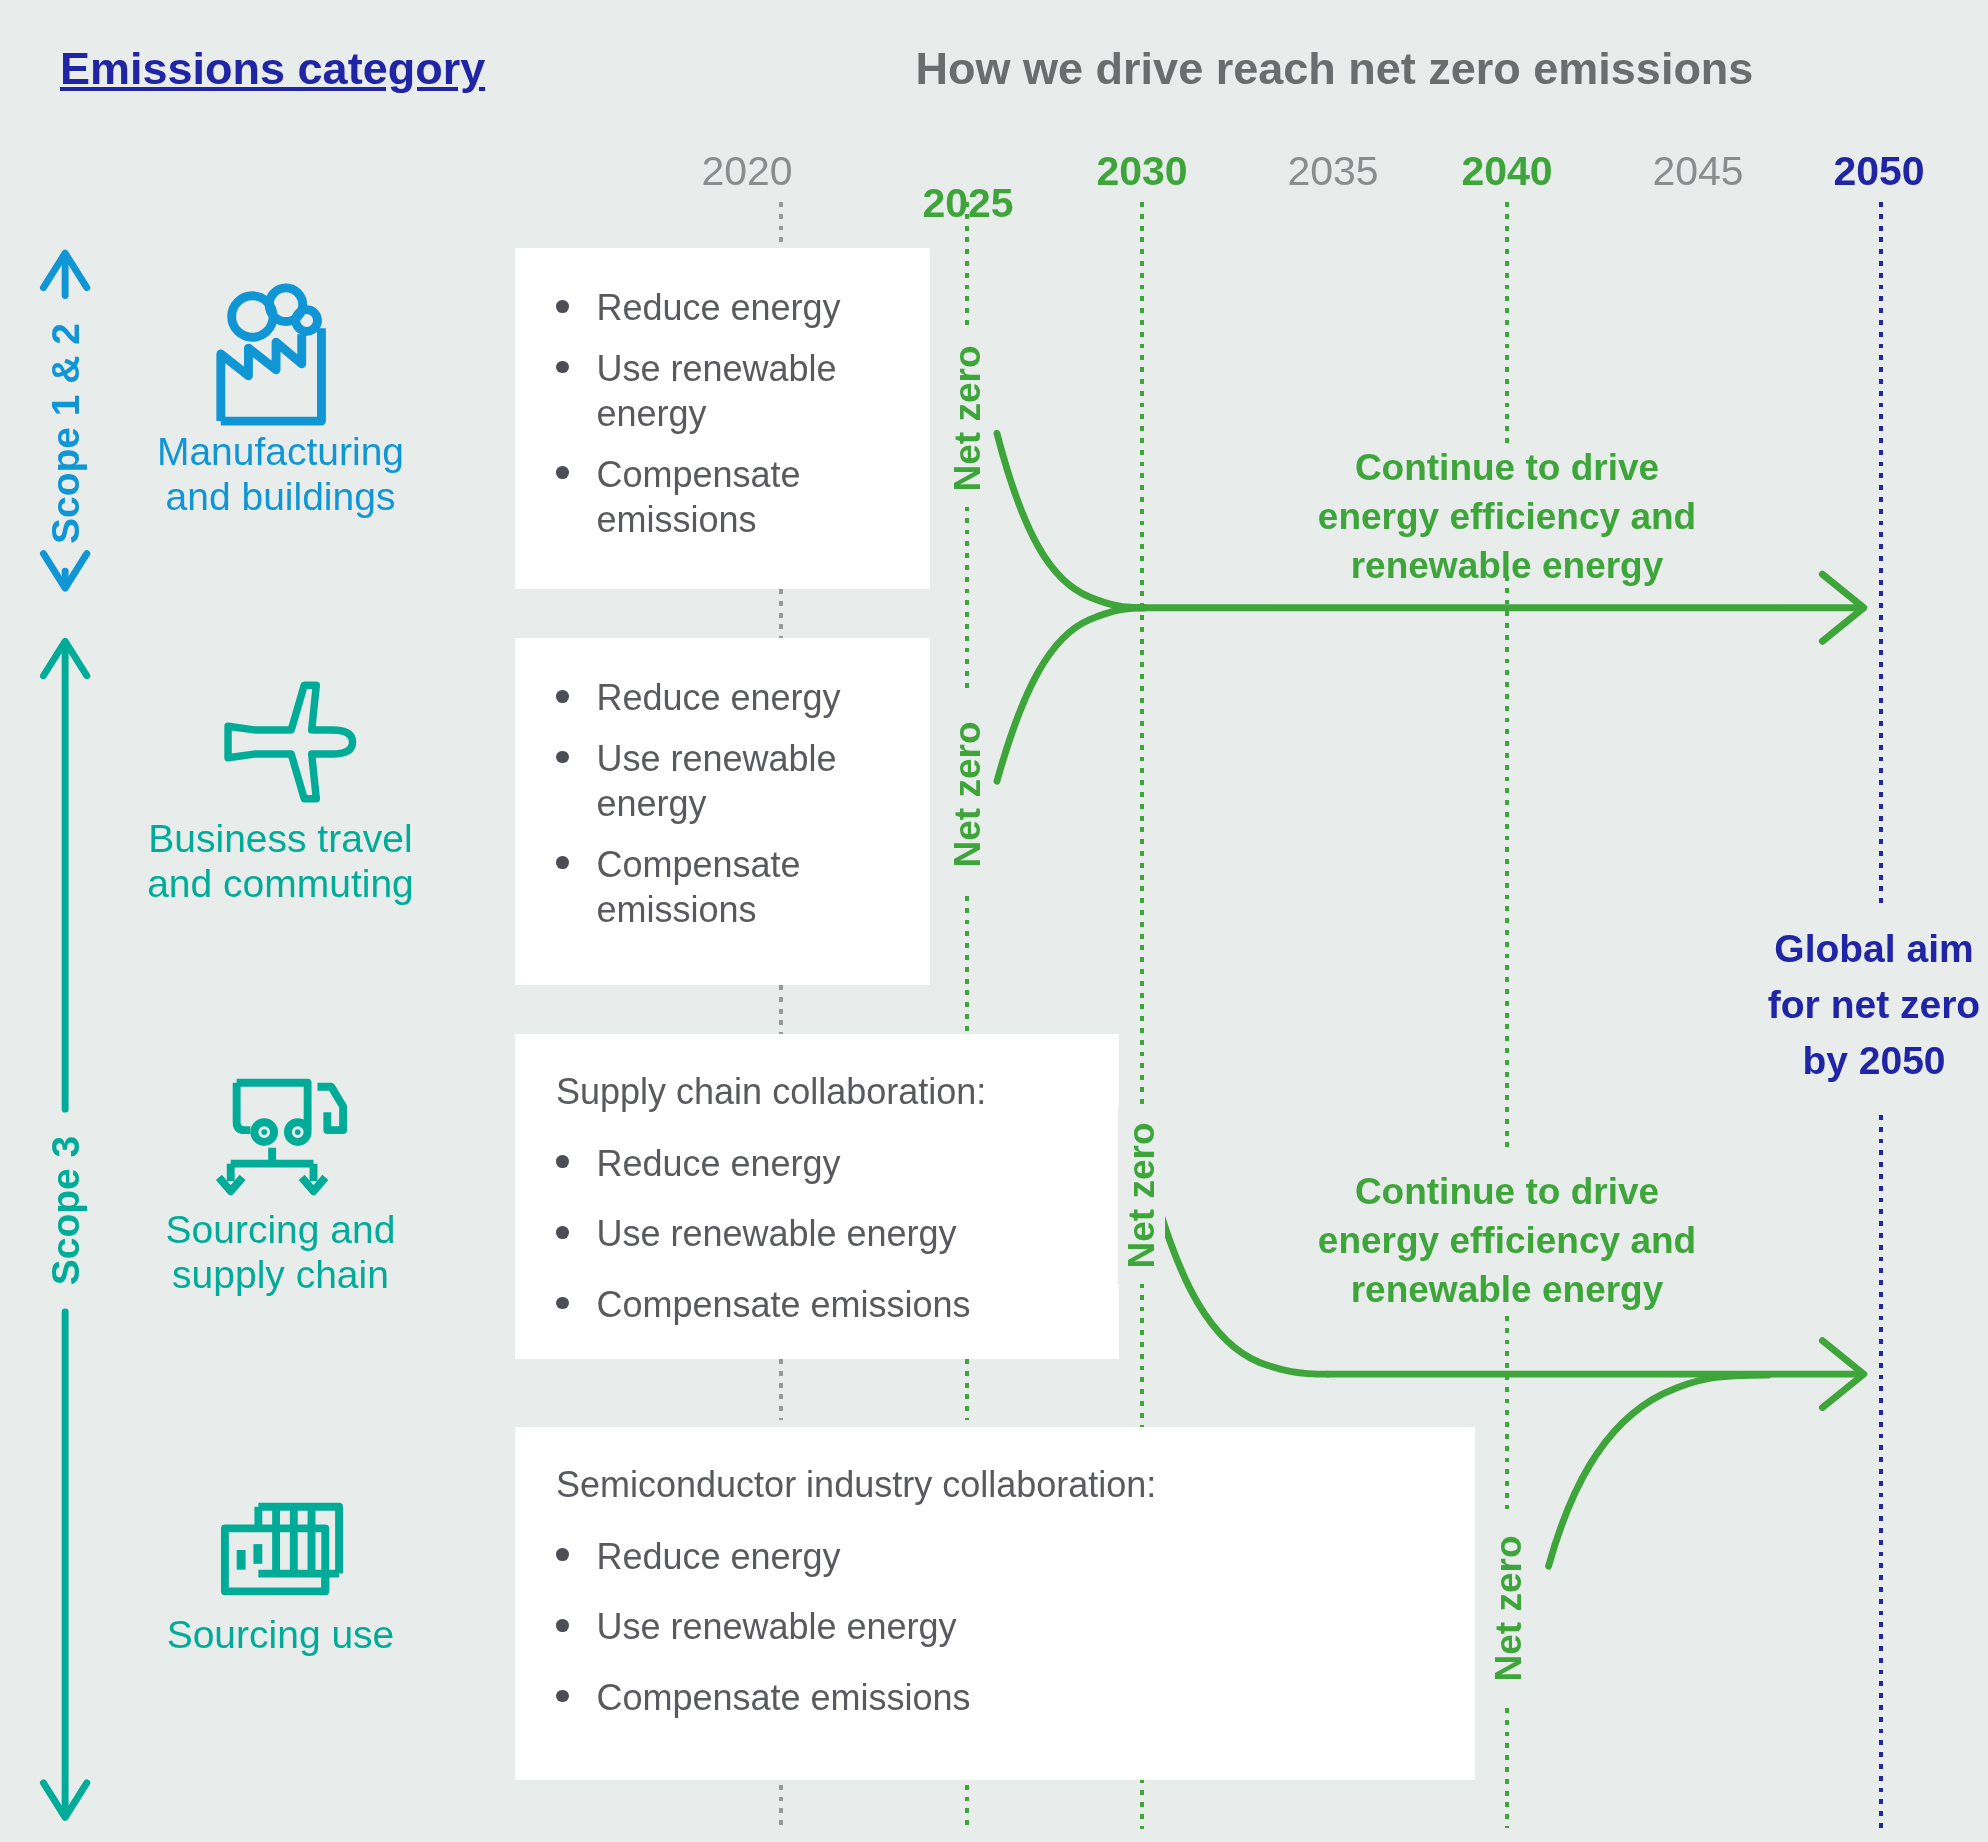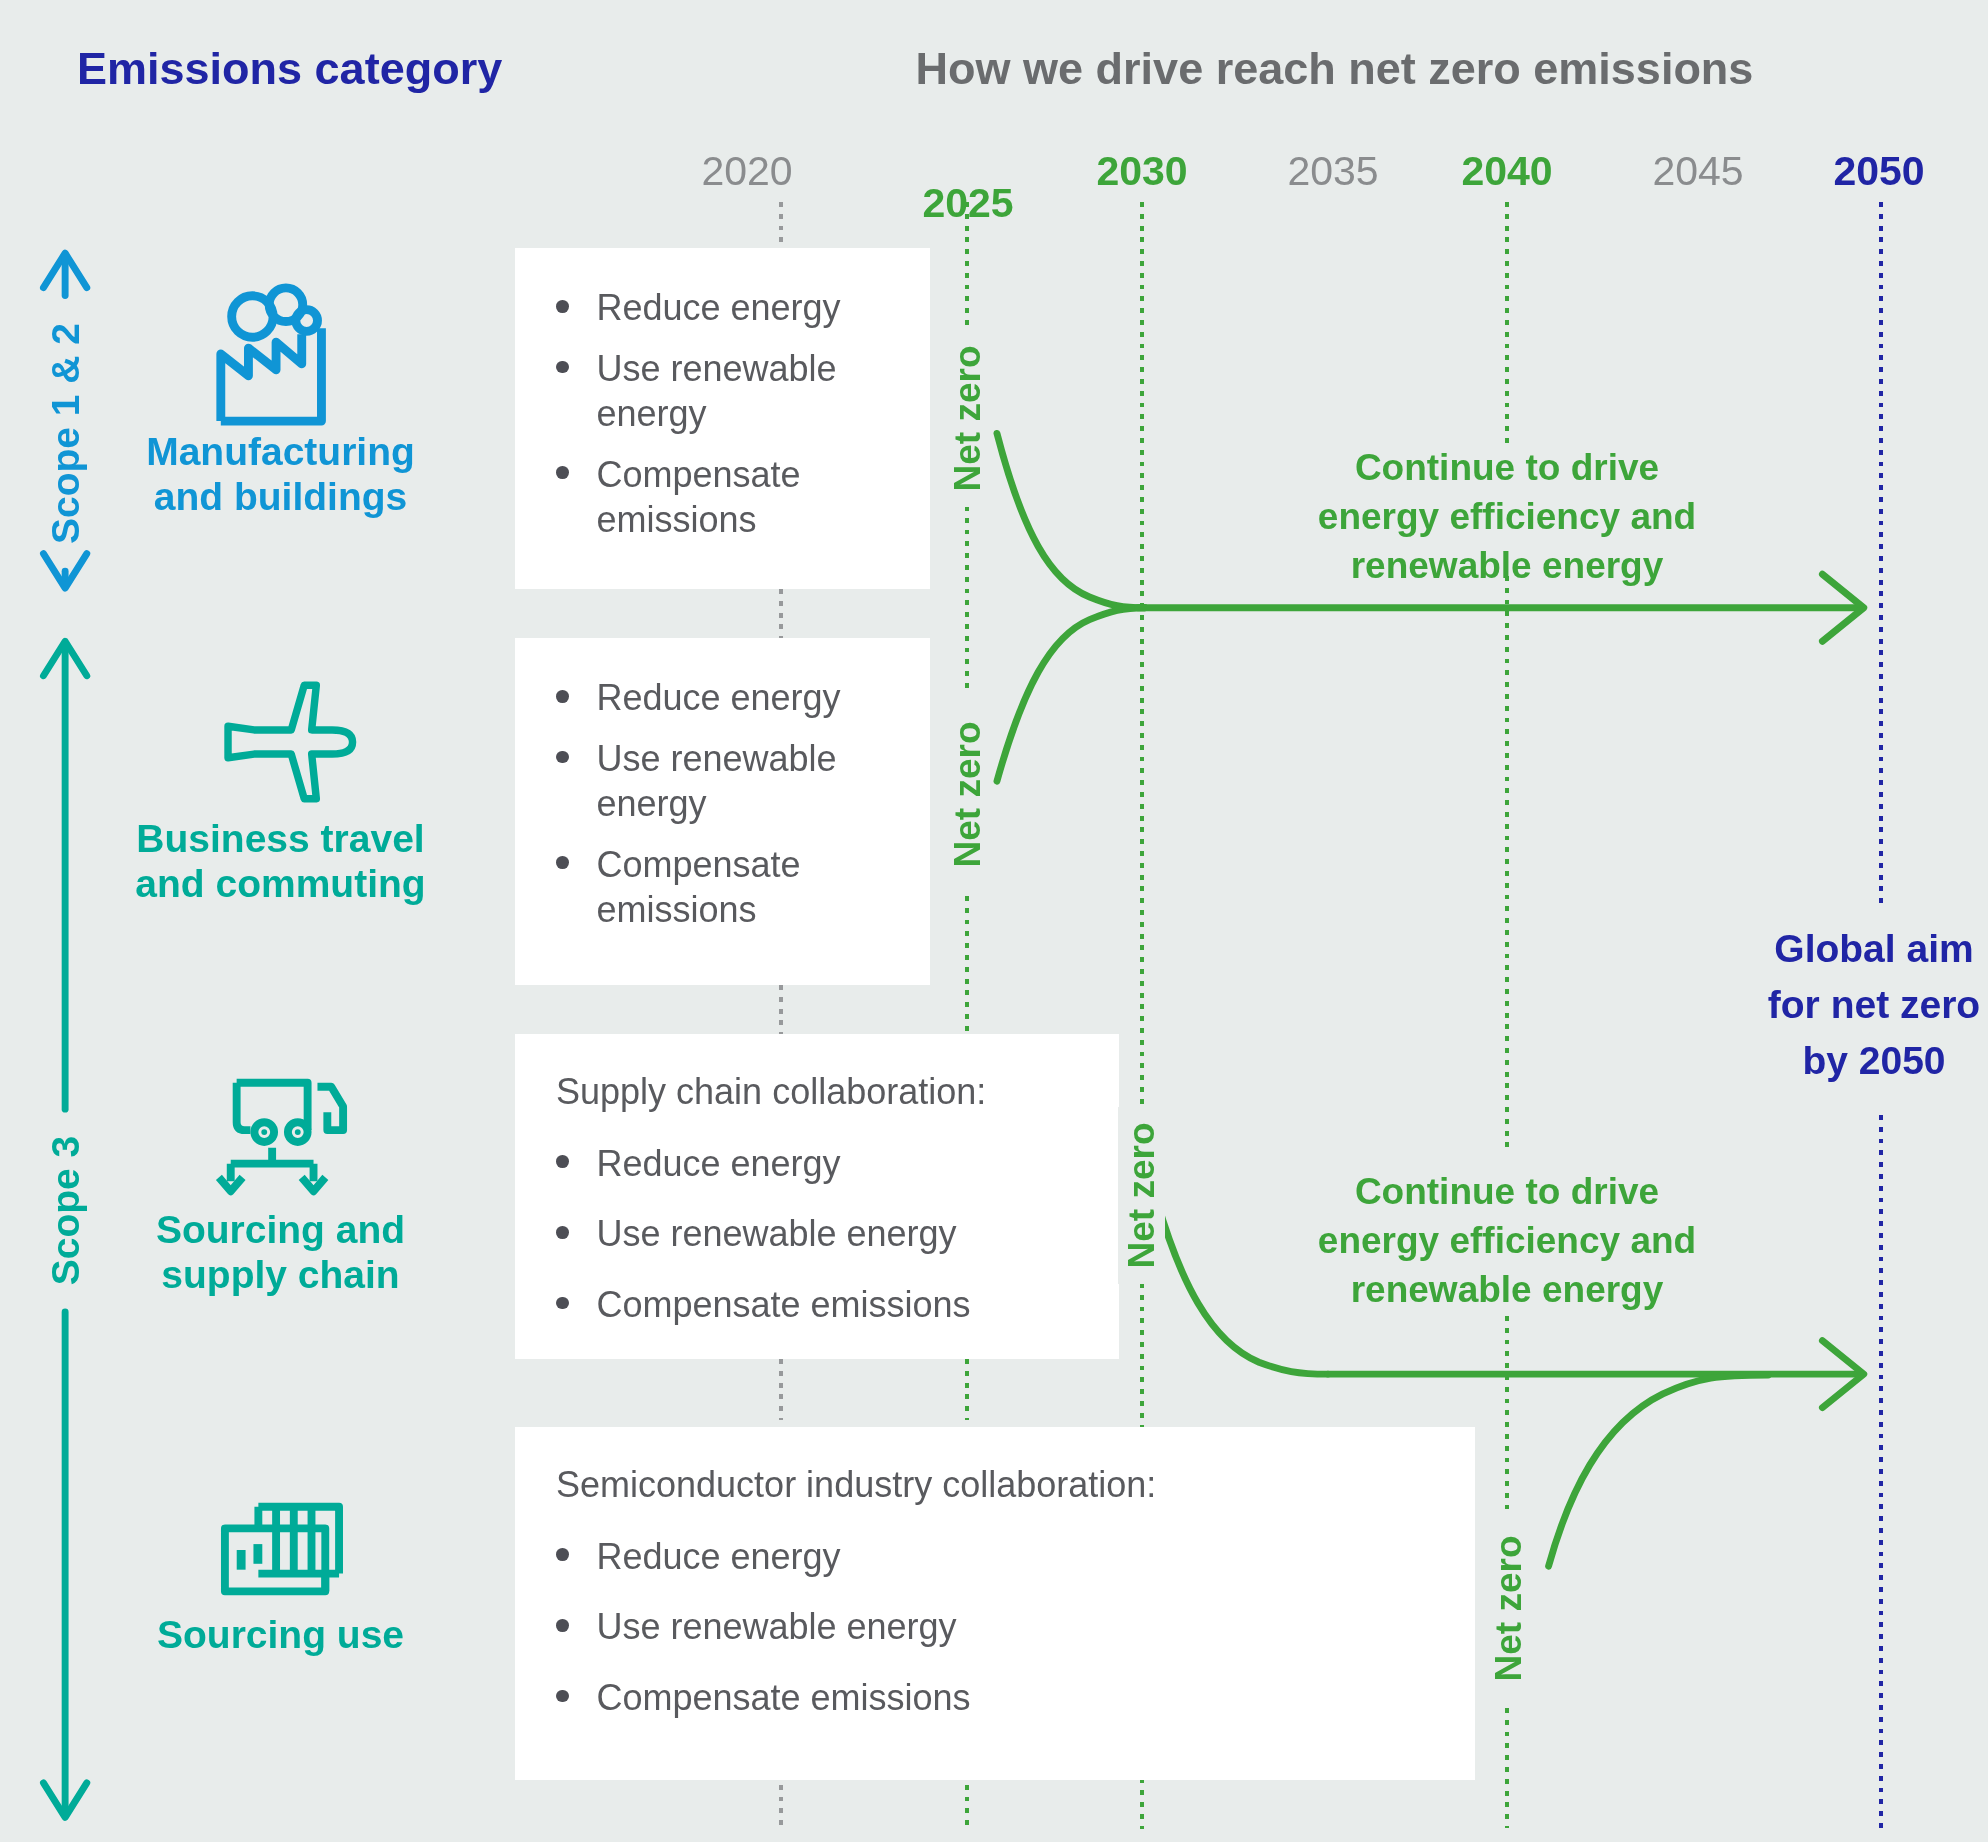--- a/index.html
+++ b/index.html
@@ -4,21 +4,21 @@
 <style>
   :root{
     --bg:#e8eceb; --green:#3da53a; --teal:#00ab98; --blue:#1095d5;
     --navy:#2025a5; --gray-title:#6a6c6e; --gray-year:#8a8c8e;
     --gray-dot:#97999b; --body:#595a5e; --dot:#4d4e55;
   }
   html,body{margin:0;padding:0;background:var(--bg);}
   #canvas{position:relative;width:1989px;height:1842px;background:var(--bg);
     font-family:"Liberation Sans",sans-serif;overflow:hidden;}
   .abs{position:absolute;}
-  .title-left{left:77px;top:43px;font-size:45px;font-weight:bold;color:var(--navy);}
+  .title-left{left:60px;top:43px;font-size:45px;font-weight:bold;color:var(--navy);text-decoration:underline;}
   .title-right{left:842px;top:43px;width:985px;text-align:center;font-size:45px;
     font-weight:bold;color:var(--gray-title);}
   .year{top:148px;width:158px;text-align:center;font-size:41px;color:var(--gray-year);}
   .year.em-green{color:var(--green);font-weight:bold;}
   .year.em-navy{color:var(--navy);font-weight:bold;}
   
   .vseg{width:3.9px;background-image:repeating-linear-gradient(to bottom,
     var(--c) 0 4.9px, transparent 4.9px 11.8px);}
   .vseg.gray{--c:var(--gray-dot);}
   .vseg.green{--c:var(--green);}
@@ -32,21 +32,21 @@
   .box.wide li{margin-bottom:25.6px;}
   
   .rot{transform:rotate(-90deg);text-align:center;white-space:nowrap;}
   .netzero{width:177px;height:47px;line-height:47px;font-size:37px;font-weight:bold;
     color:var(--green);background:var(--bg);}
   .scopelabel{font-size:39px;font-weight:bold;height:47px;line-height:47px;}
   .scopelabel.blue{color:var(--blue);}
   .scopelabel.teal{color:var(--teal);}
   
   .cat{left:128px;width:305px;text-align:center;}
-  .cat .label{font-size:39px;font-weight:bold;line-height:45px;}
+  .cat .label{font-size:39px;font-weight:normal;line-height:45px;}
   .cat .label.blue{color:var(--blue);}
   .cat .label.teal{color:var(--teal);}
   .flowtext{width:552px;text-align:center;font-size:37px;font-weight:bold;
     line-height:49px;color:var(--green);}
   .globalaim{width:374px;text-align:center;font-size:39px;font-weight:bold;
     line-height:56px;color:var(--navy);background:var(--bg);}
   svg{display:block;}
   .overlay{left:0;top:0;pointer-events:none;}
 </style>
 </head>

